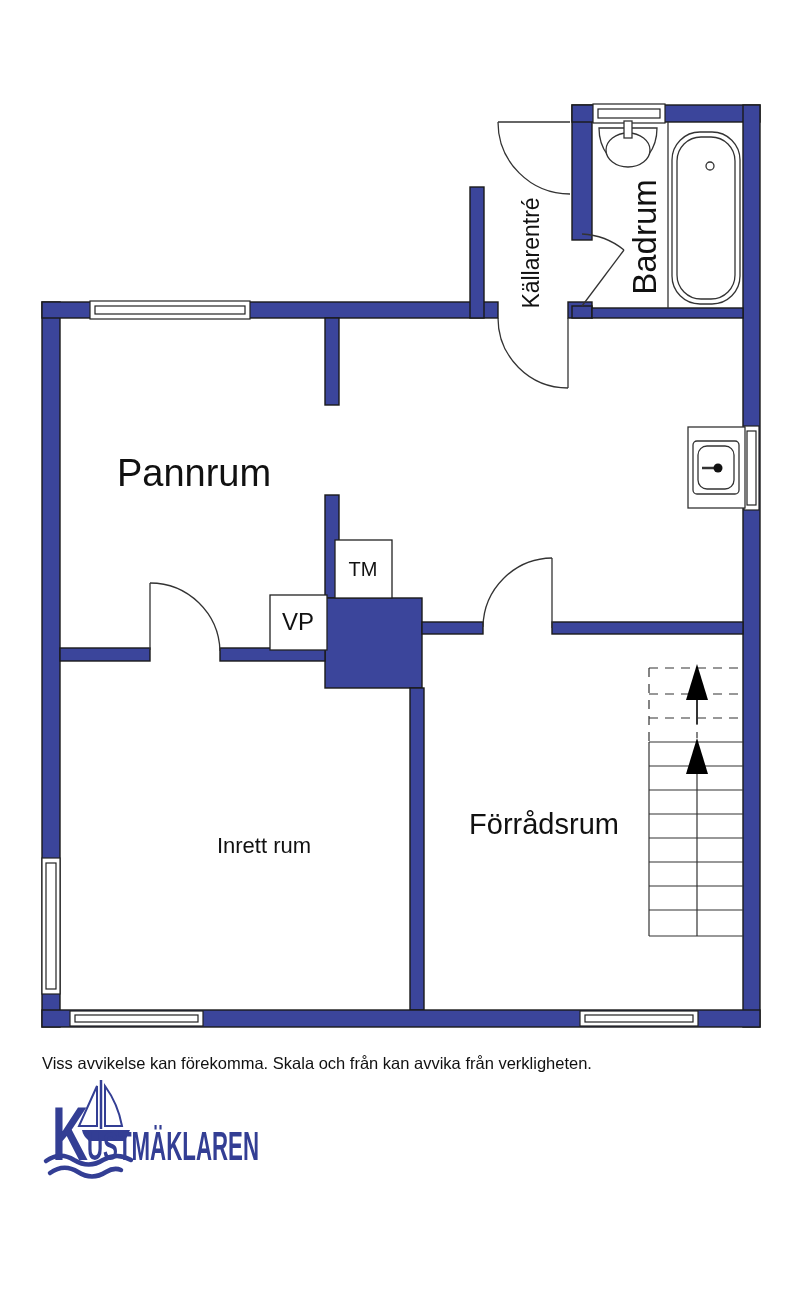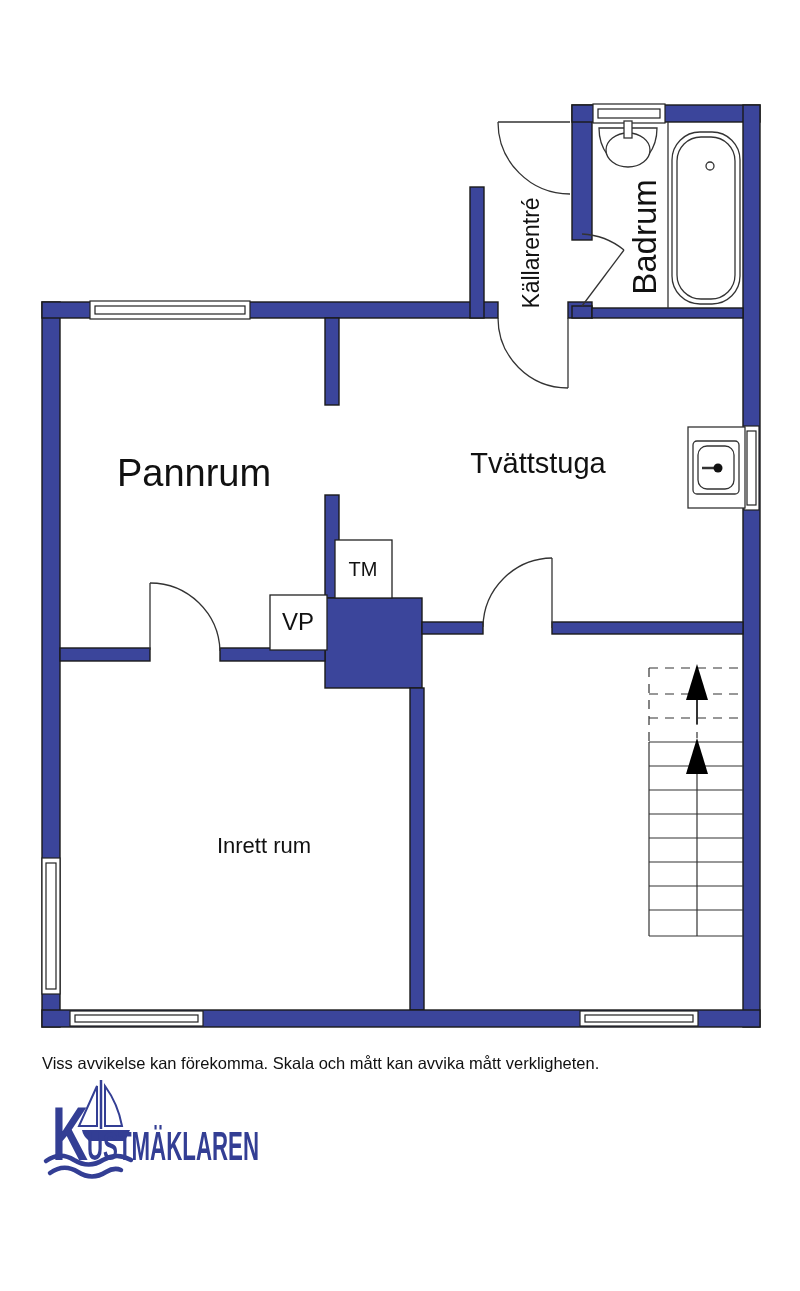--- a/index.html
+++ b/index.html
@@ -155,20 +155,20 @@
       <path d="M50,1173 Q64,1163 78,1172 Q92,1181 106,1172 Q114,1167 121,1170"></path>
     </g>
 
     <text x="52" y="1160" font-size="76" font-weight="bold" fill="#333e94" font-family="Liberation Sans, sans-serif" textLength="36" lengthAdjust="spacingAndGlyphs">K</text>
     <text x="87" y="1160" font-size="40" font-weight="bold" fill="#333e94" font-family="Liberation Sans, sans-serif" textLength="172" lengthAdjust="spacingAndGlyphs">USTMÄKLAREN</text>
   </svg>
 
   <div class="room-label vert" style="left:531px;top:253px;font-size:23px;">Källarentré</div>
   <div class="room-label vert" style="left:645px;top:237px;font-size:33px;">Badrum</div>
   <div class="room-label" style="left:194px;top:473px;font-size:38px;">Pannrum</div>
-  <div class="room-label" style="left:538px;top:463px;font-size:29px;">Tvättstuga</div>
   <div class="room-label" style="left:229px;top:846px;font-size:22px;margin-left:35px;">Inrett rum</div>
+  <div class="room-label" style="left:544px;top:824px;font-size:29px;">Förrådsrum</div>
   <div class="room-label" style="left:363px;top:569px;font-size:20px;">TM</div>
   <div class="room-label" style="left:298px;top:622px;font-size:24px;">VP</div>
 
-  <div class="disclaimer">Viss avvikelse kan förekomma. Skala och mått kan avvika mått verkligheten.</div>
+  <div class="disclaimer">Viss avvikelse kan förekomma. Skala och från kan avvika från verkligheten.</div>
 
 </div>
 
 </body></html>

